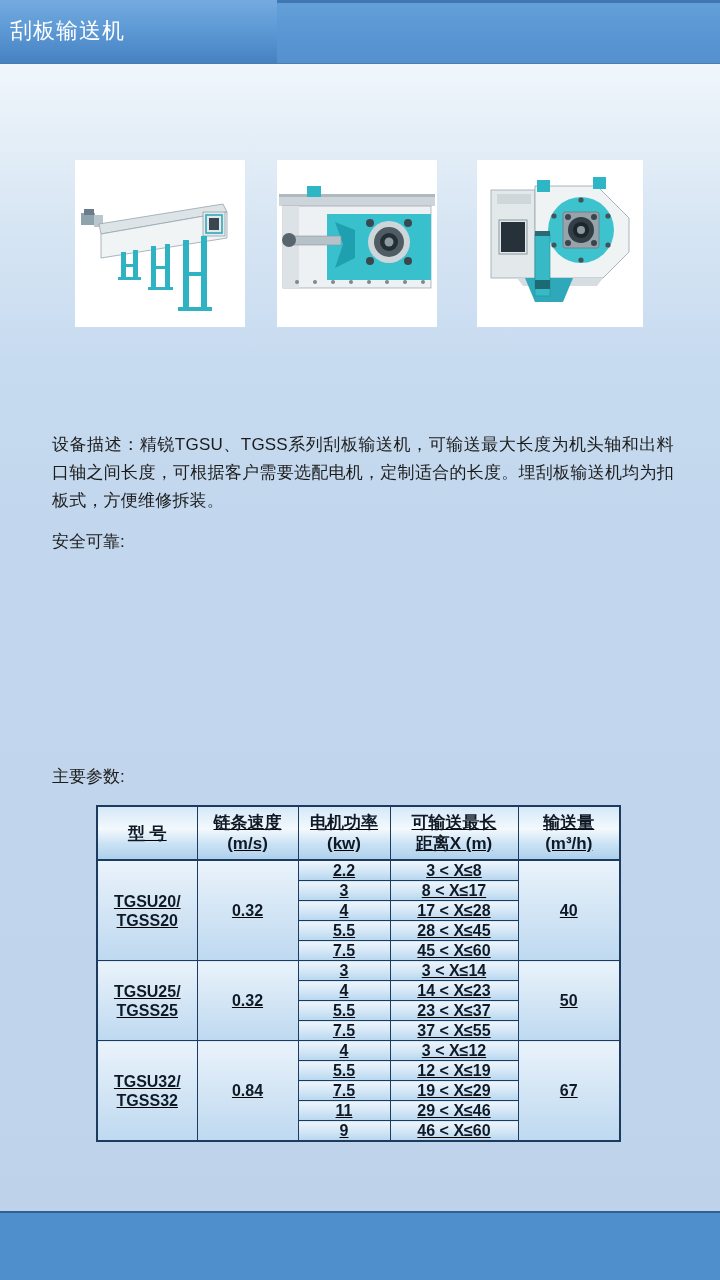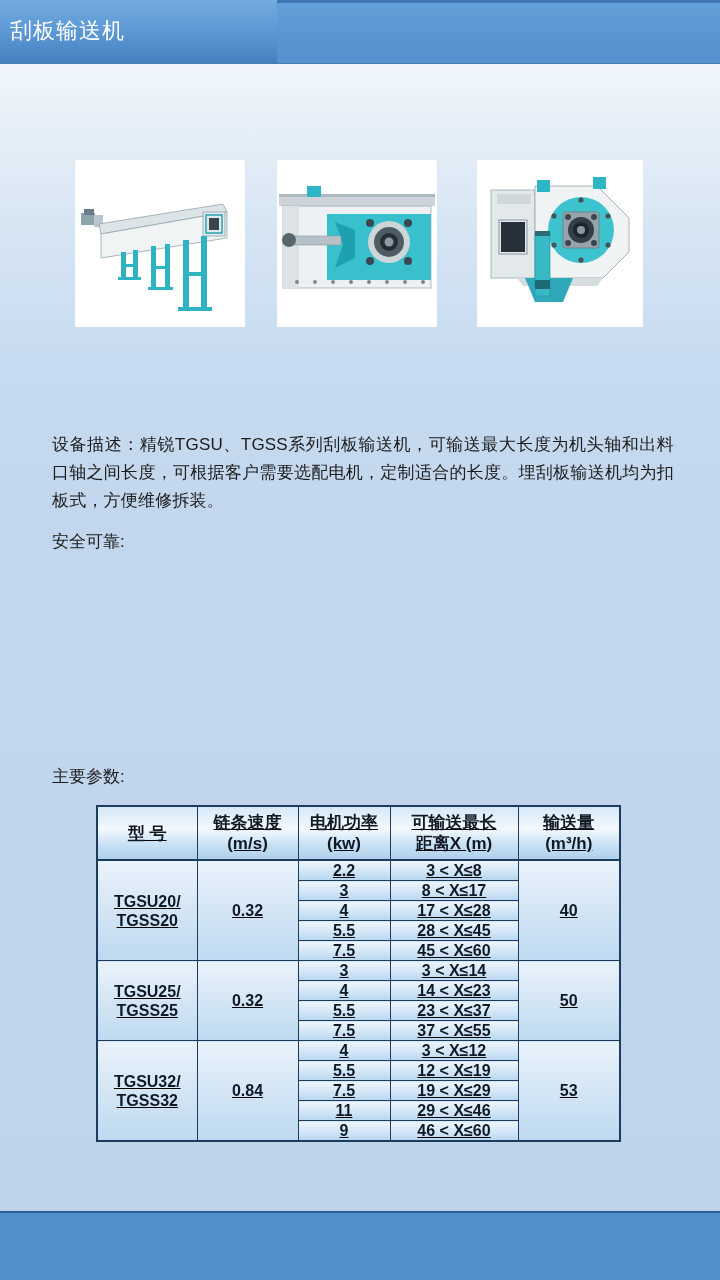--- a/index.html
+++ b/index.html
@@ -268,21 +268,21 @@
         <td class="cell-power">7.5</td>
         <td class="cell-range">37 &lt; X≤55</td>
       </tr>
 
       <tr>
         <td class="cell-model" rowspan="5">TGSU32/
 TGSS32</td>
         <td class="cell-speed" rowspan="5">0.84</td>
         <td class="cell-power">4</td>
         <td class="cell-range">3 &lt; X≤12</td>
-        <td class="cell-capacity" rowspan="5">53</td>
+        <td class="cell-capacity" rowspan="5">67</td>
       </tr>
       <tr>
         <td class="cell-power">5.5</td>
         <td class="cell-range">12 &lt; X≤19</td>
       </tr>
       <tr>
         <td class="cell-power">7.5</td>
         <td class="cell-range">19 &lt; X≤29</td>
       </tr>
       <tr>

